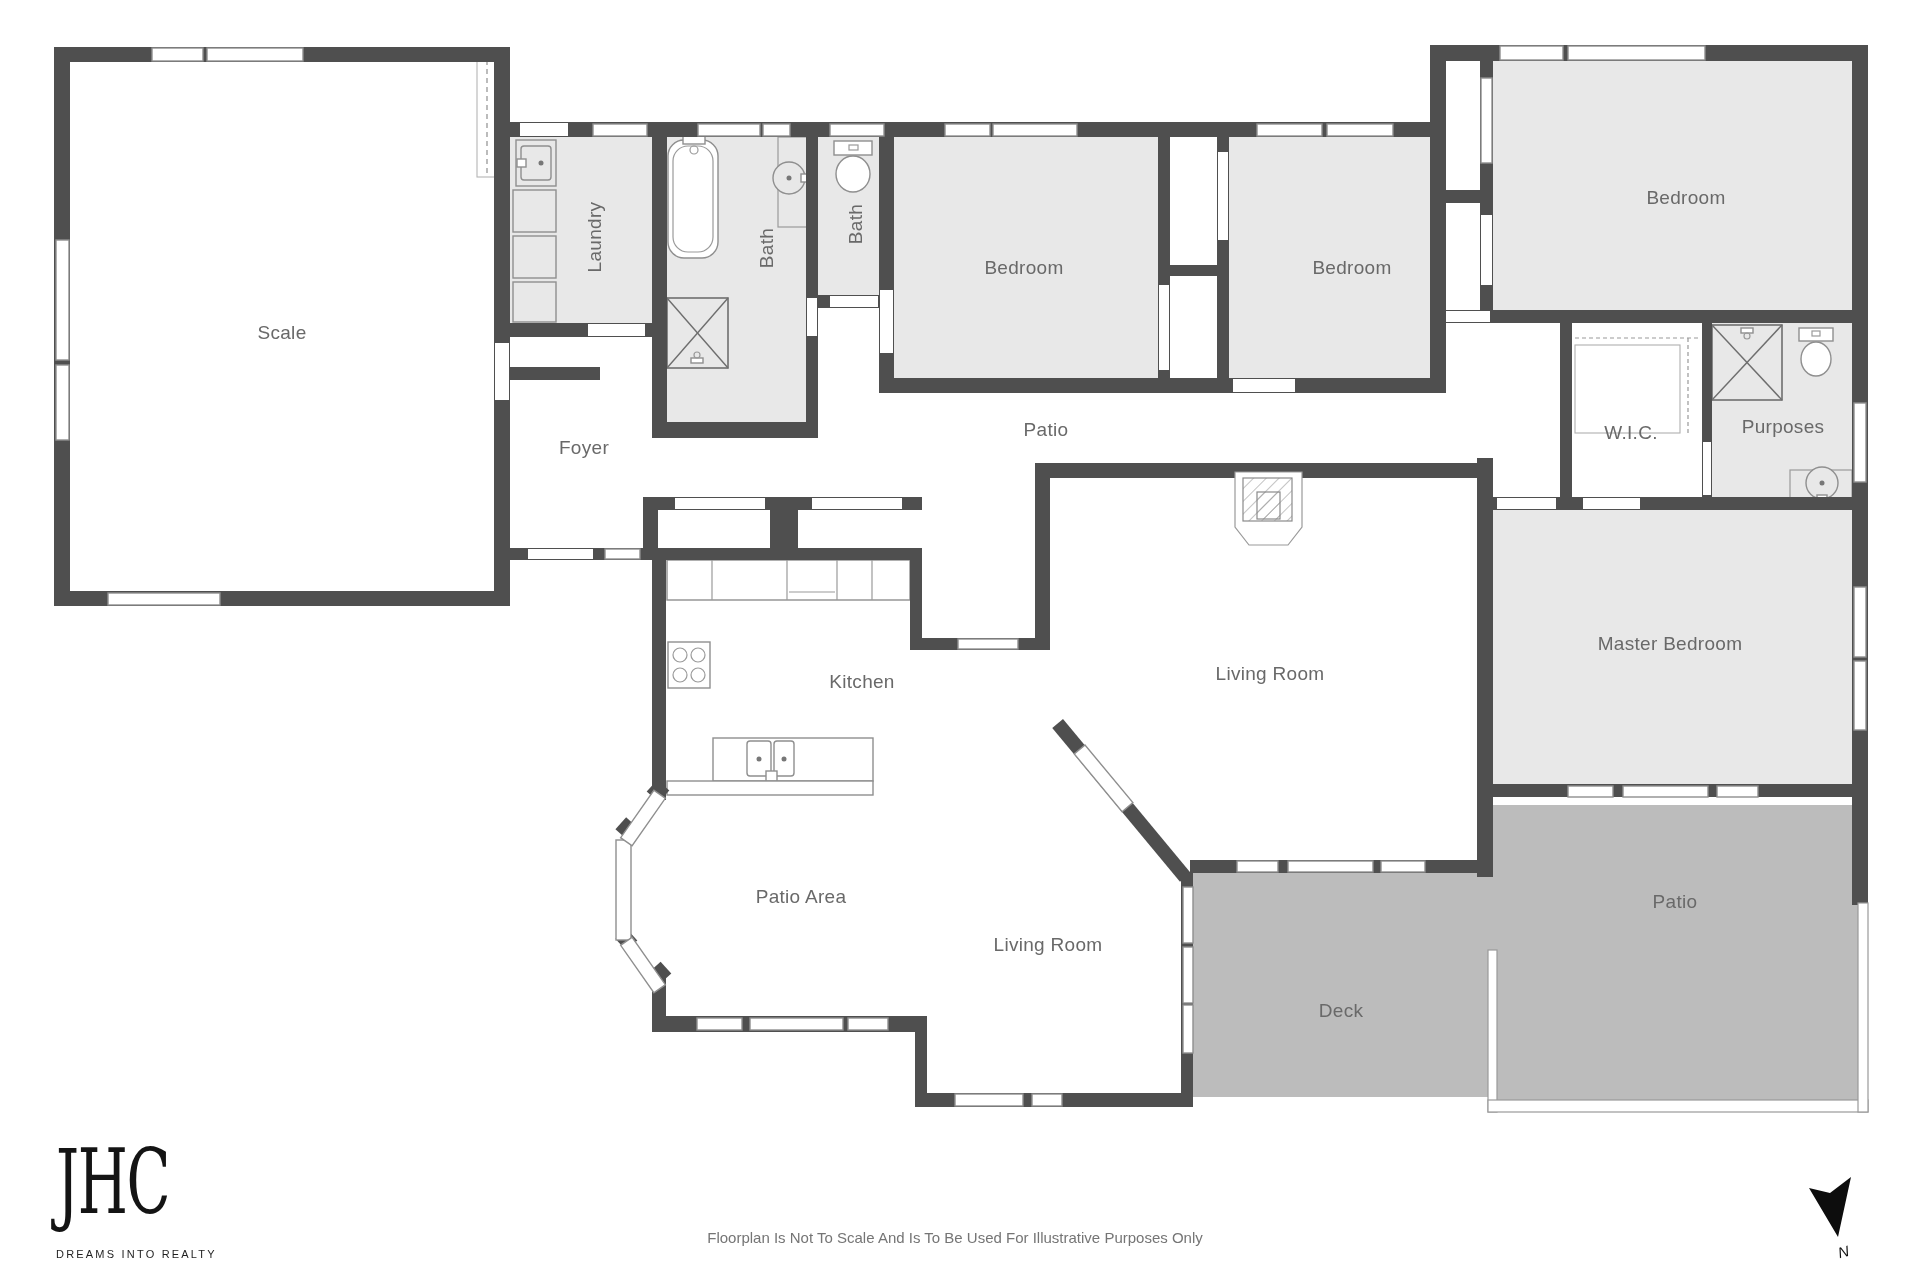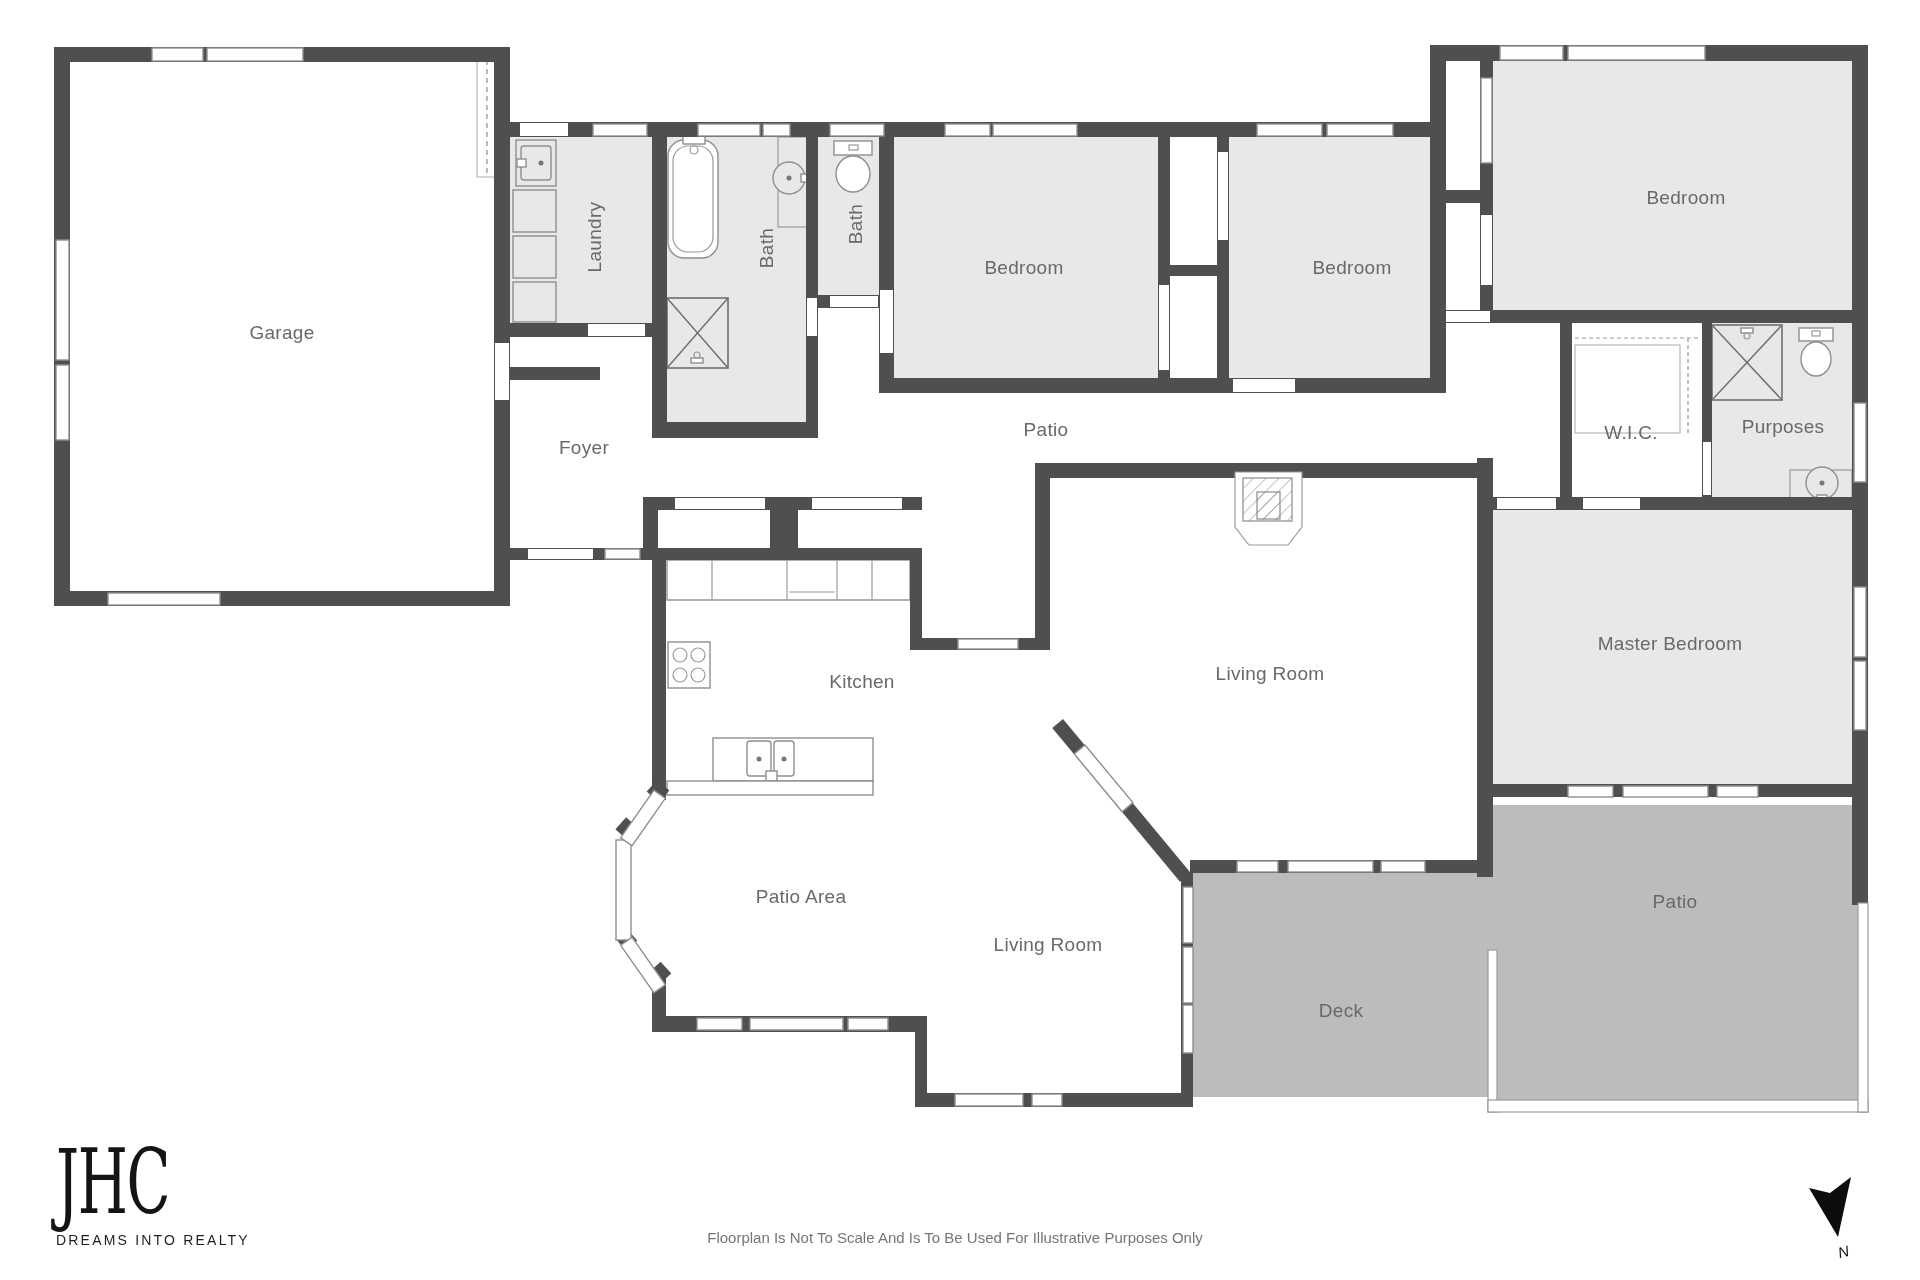--- a/index.html
+++ b/index.html
@@ -12,21 +12,21 @@
   .fx{fill:#ffffff;stroke:#8f8f8f;stroke-width:1.4;}
   .fxg{fill:#e8e8e8;stroke:#8f8f8f;stroke-width:1.4;}
   .fxl{fill:none;stroke:#9a9a9a;stroke-width:1.2;}
   .dot{fill:#777777;}
   .lbl{position:absolute;font-size:19px;color:#696969;letter-spacing:.3px;white-space:nowrap;
        transform:translate(-50%,-50%);}
   .lbl.rot{transform:translate(-50%,-50%) rotate(-90deg);}
   .logo{position:absolute;left:56px;top:1138px;width:120px;text-align:center;color:#141414;}
   .logo-text{font-family:"DejaVu Serif",serif;font-size:80px;line-height:1;display:inline-block;
              transform:scale(.72,1.12);transform-origin:left top;letter-spacing:-2px;}
-  .logo-tag{font-size:14px;letter-spacing:2.2px;color:#1f1f1f;margin-top:14px;white-space:nowrap;}
+  .logo-tag{font-size:11px;letter-spacing:2.2px;color:#1f1f1f;margin-top:30px;white-space:nowrap;}
   .disclaimer{position:absolute;left:955px;top:1237px;transform:translate(-50%,-50%);
               font-size:15px;color:#757575;white-space:nowrap;}
   .north-n{position:absolute;left:1838px;top:1243px;font-size:15px;font-style:italic;
            color:#111;transform:rotate(-14deg);}
 </style>
 </head>
 <body>
 
 <div class="stage">
 
@@ -261,21 +261,21 @@
     <rect x="1488" y="950" width="9" height="162" fill="#fff" stroke="#9a9a9a" stroke-width="1.2"></rect>
     <rect x="1488" y="1100" width="380" height="12" fill="#fff" stroke="#9a9a9a" stroke-width="1.2"></rect>
     <rect x="1858" y="903" width="10" height="209" fill="#fff" stroke="#9a9a9a" stroke-width="1.2"></rect>
   </g>
 
   <g>
     <polygon points="1809,1188 1830,1193 1851,1177 1838,1237" fill="#0d0d0d"></polygon>
   </g>
 </svg>
 
-<span class="lbl" style="left:282px;top:333px">Garage</span>
+<span class="lbl" style="left:282px;top:333px">Scale</span>
 <span class="lbl rot" style="left:595px;top:237px">Laundry</span>
 <span class="lbl rot" style="left:767px;top:248px">Bath</span>
 <span class="lbl rot" style="left:856px;top:224px">Bath</span>
 <span class="lbl" style="left:1024px;top:268px">Bedroom</span>
 <span class="lbl" style="left:1352px;top:268px">Bedroom</span>
 <span class="lbl" style="left:1686px;top:198px">Bedroom</span>
 <span class="lbl" style="left:1631px;top:433px">W.I.C.</span>
 <span class="lbl" style="left:1783px;top:427px">Purposes</span>
 <span class="lbl" style="left:584px;top:448px">Foyer</span>
 <span class="lbl" style="left:1046px;top:430px">Patio</span>

